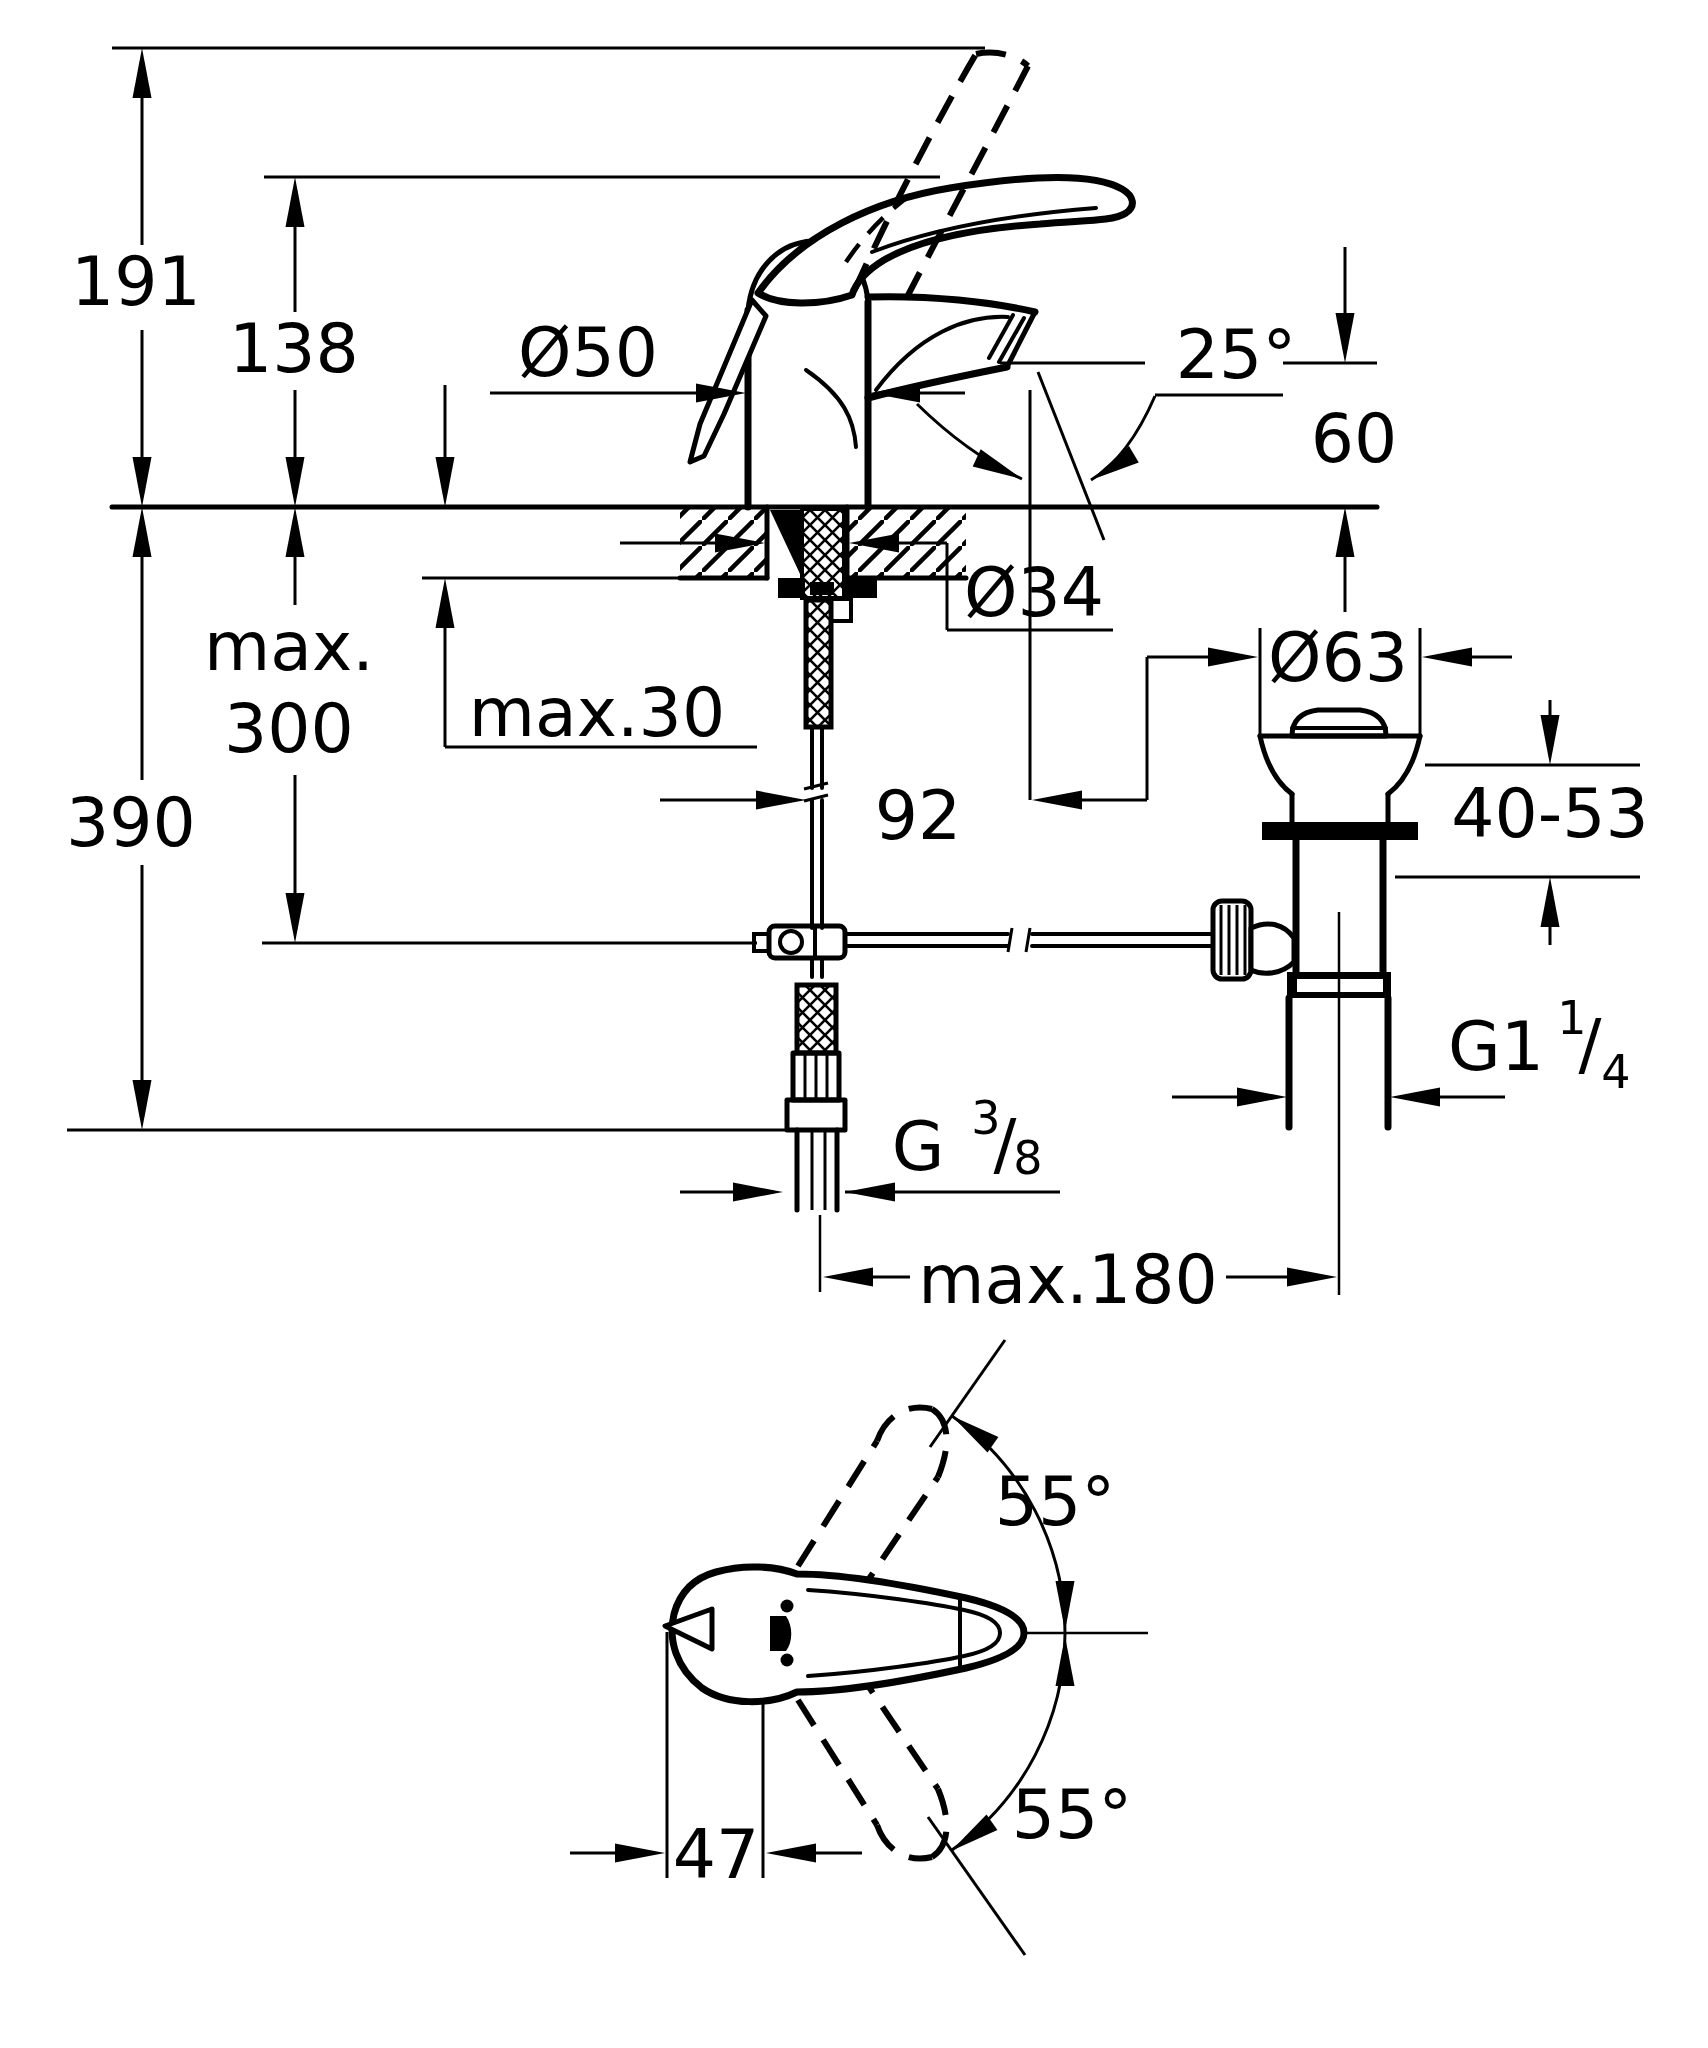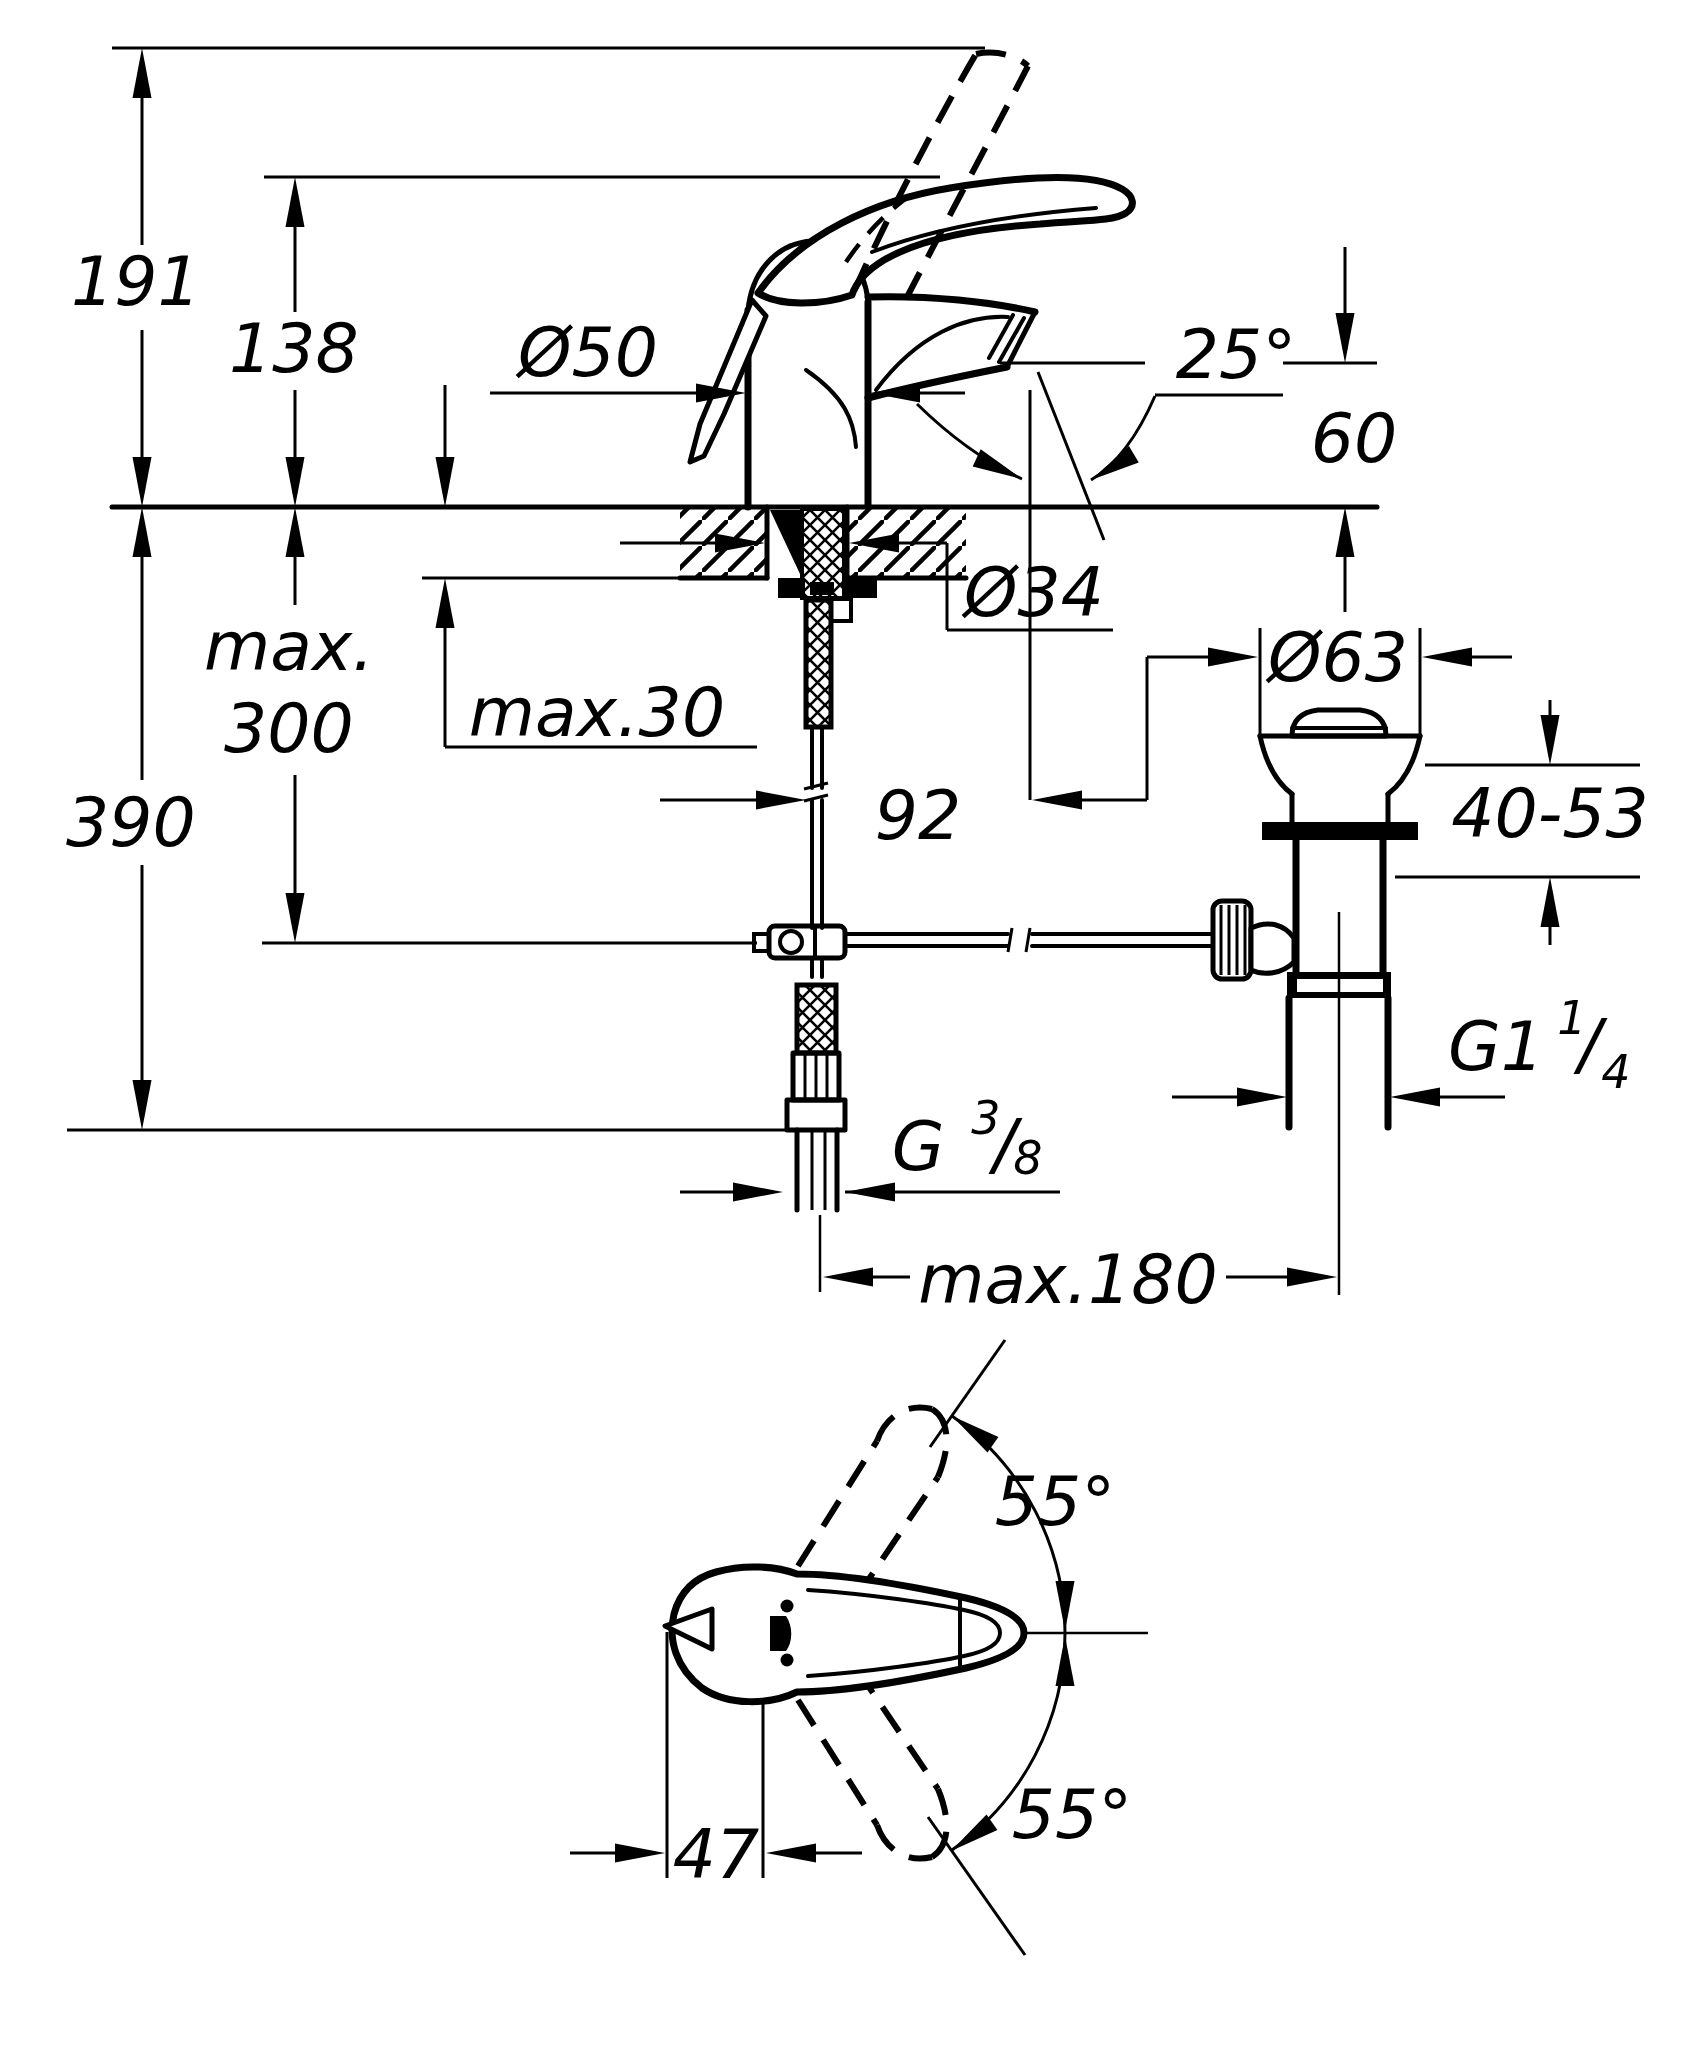--- a/index.html
+++ b/index.html
@@ -1,16 +1,16 @@
 <!DOCTYPE html>
 <html><head>
 <meta charset="utf-8">
 <style>
   html,body{margin:0;padding:0;background:#ffffff;}
-  .sheet{position:relative;width:1708px;height:2048px;background:#ffffff;overflow:hidden;font-style:italic;}
+  .sheet{position:relative;width:1708px;height:2048px;background:#ffffff;overflow:hidden;}
   svg{display:block;width:1708px;height:2048px;}
   text{font-family:"DejaVu Sans", sans-serif;fill:#000;}
   .dim{font-size:68px;}
   .frac{font-size:46px;}
   .thick{stroke:#000;stroke-width:7;fill:none;stroke-linecap:round;stroke-linejoin:round;}
   .med{stroke:#000;stroke-width:5;fill:none;stroke-linecap:round;stroke-linejoin:round;}
   .fine{stroke:#000;stroke-width:4;fill:none;stroke-linecap:round;}
   .dimline{stroke:#000;stroke-width:3;fill:none;stroke-linecap:butt;}
   .cl{stroke:#000;stroke-width:2.5;fill:none;}
   .dashed{stroke:#000;stroke-width:6;fill:none;stroke-dasharray:30 17;stroke-linecap:butt;}

